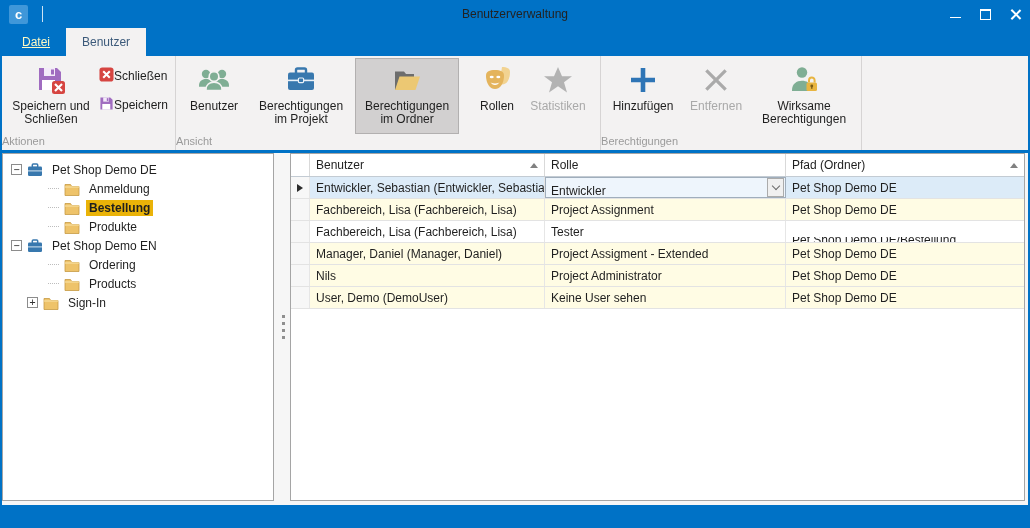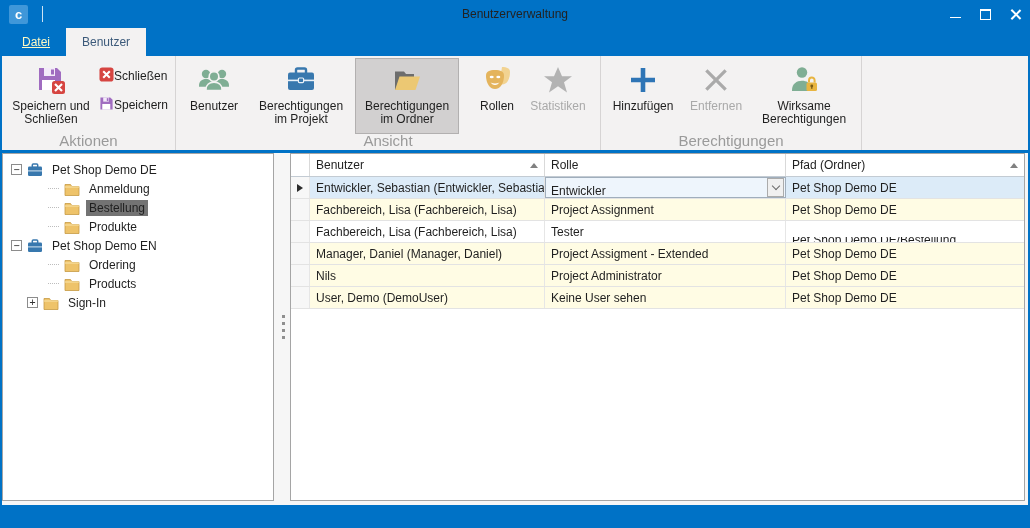--- a/index.html
+++ b/index.html
@@ -21,21 +21,21 @@
   .glyph-close::before{transform:rotate(45deg);} .glyph-close::after{transform:rotate(-45deg);}
   
   .tabrow{position:absolute;top:28px;left:0;right:0;height:28px;display:flex;align-items:stretch;}
   .tab{padding:0 16px;display:flex;align-items:center;color:#12365a;}
   .tab.file{margin-left:6px;color:#fef9c3;text-decoration:underline;}
   .tab.active{background:#f3f2f2;color:#3c5a7a;}
   
   .ribbon{position:absolute;top:56px;left:2px;right:2px;height:94px;background:#f3f2f2;display:flex;}
   .rgroup{display:flex;flex-direction:column;border-right:1px solid #d6d4d4;}
   .rgroup-body{flex:1;display:flex;align-items:stretch;padding:2px 4px 0 4px;}
-  .rgroup-caption{height:16px;line-height:14px;text-align:center;color:#9a9a9a;font-size:15px;}
+  .rgroup-caption{height:16px;line-height:14px;color:#9a9a9a;font-size:11px;}
   .rbtn{display:flex;flex-direction:column;align-items:center;justify-content:flex-start;
     padding:4px 4px 0 4px;margin:0 1px;border:1px solid transparent;}
   .rbtn .ricon{height:34px;display:flex;align-items:center;justify-content:center;}
   .rbtn .rlabel{margin-top:3px;text-align:center;line-height:13px;color:#1e1e1e;}
   .rbtn.selected{background:#d2d0d0;border:1px solid #b2b0b0;}
   .rbtn.disabled .rlabel{color:#a9a9a9;}
   .smallcol{display:flex;flex-direction:column;justify-content:flex-start;padding-top:8px;gap:9px;}
   .rbtn-sm{display:flex;align-items:center;padding:1px 3px;}
   .rbtn-sm .rlabel1{color:#1e1e1e;}
   .w76{width:78px;} .w54{width:56px;} .w92{width:94px;} .w46{width:48px;align-items:flex-end;} .w62{width:64px;} .w58{width:58px;}
@@ -51,21 +51,21 @@
   
   .titem{display:flex;align-items:center;height:19px;white-space:nowrap;}
   .titem.root{padding-left:8px;}
   .titem.child{padding-left:45px;}
   .expander{width:11px;height:11px;box-sizing:border-box;border:1px solid #8c8c8c;background:#fff;
     display:flex;align-items:center;justify-content:center;font-size:10px;line-height:9px;color:#333;
     font-family:"DejaVu Sans Mono",monospace;margin-right:5px;flex:0 0 auto;}
   .conn{width:11px;border-top:1px dotted #bdbdbd;margin-right:5px;flex:0 0 auto;}
   .ticon{width:17px;height:15px;margin-right:5px;flex:0 0 auto;display:flex;align-items:center;}
   .tlabel{padding:1px 3px;}
-  .tlabel.selected{background:#737373;}
+  .tlabel.selected{background:#eab308;font-weight:bold;}
   
   .ghead,.grow{display:grid;grid-template-columns:19px 235px 241px 1fr;}
   .ghead{height:22px;border-bottom:1px solid #c3cbd3;}
   .gh{display:flex;align-items:center;padding:0 6px;border-right:1px solid #d9d9d9;background:#fff;position:relative;}
   .gh.ind{padding:0;}
   .sortasc{margin-left:auto;width:0;height:0;border-left:4px solid transparent;border-right:4px solid transparent;
     border-bottom:5px solid #808080;}
   .grow{height:21px;border-bottom:1px solid #e3e3e3;}
   .gc{display:flex;align-items:center;padding:0 6px;border-right:1px solid #e6e6e6;overflow:hidden;white-space:nowrap;}
   .gc.ind{padding:0;background:#fafafa;justify-content:center;}

